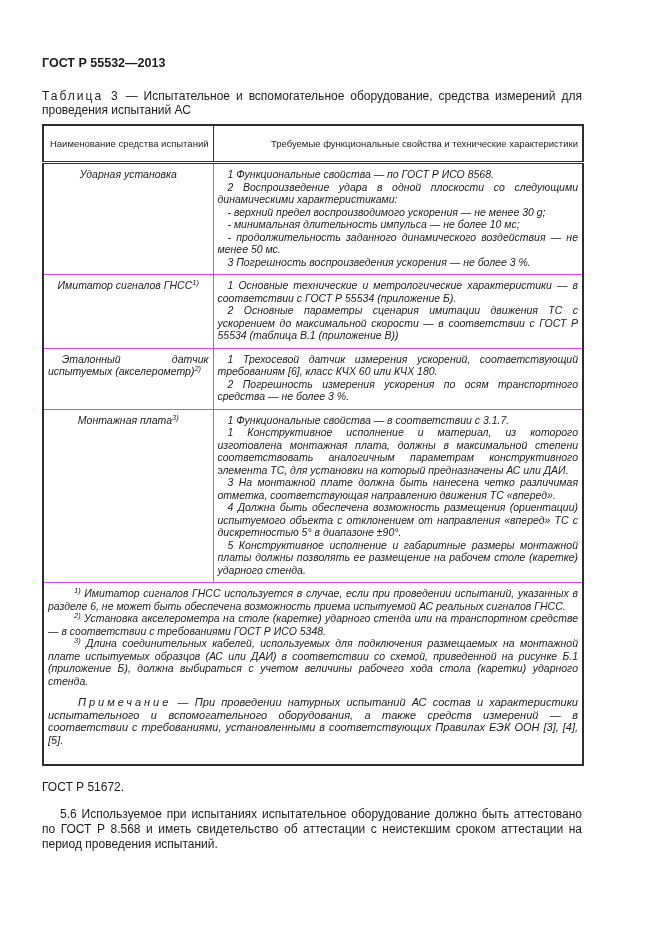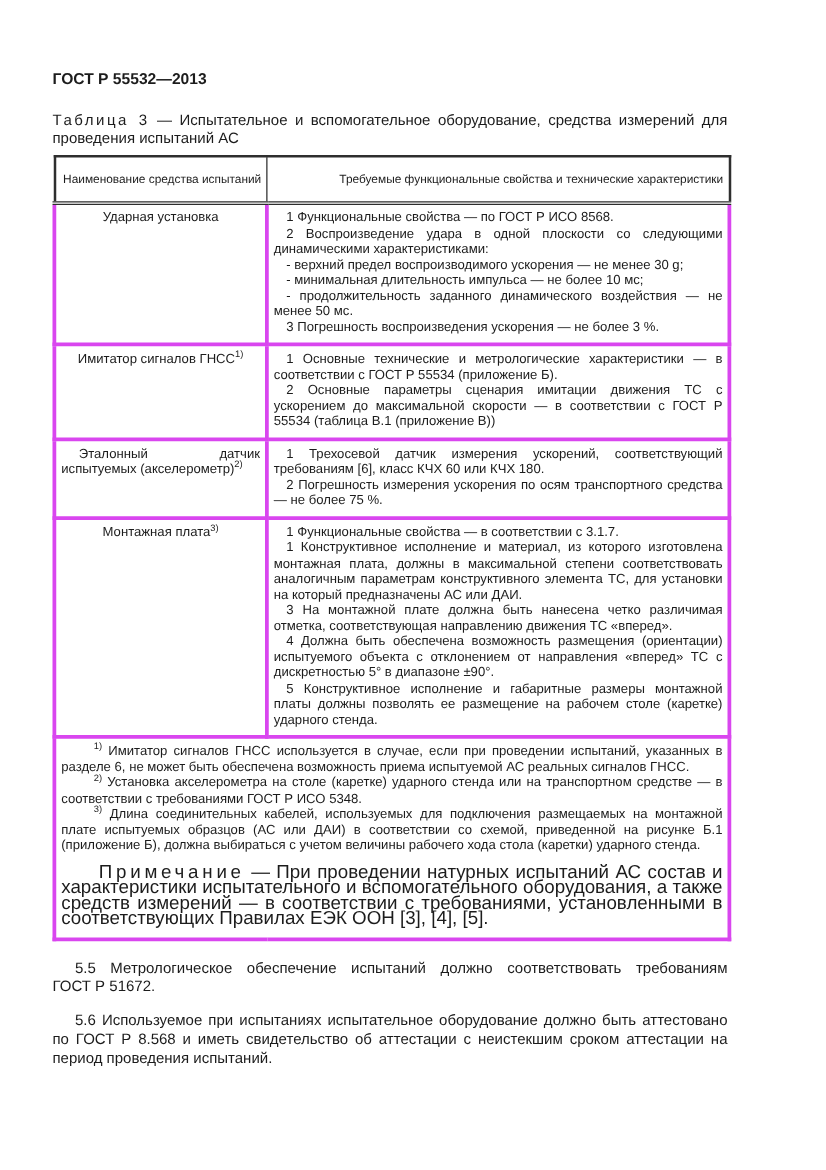--- a/index.html
+++ b/index.html
@@ -39,33 +39,34 @@
     border:1px solid #2e2e2e;
     border-bottom:3px double #2e2e2e;
     font-weight:normal;
     font-size:9.5px;
     line-height:11px;
     text-align:right;
     vertical-align:middle;
     padding:12px 4px;
   }
   table.gost td{
-    border:3px solid #d946ef;
+    border:1px solid #d946ef;
     vertical-align:top;
     font-size:10.5px;
     line-height:12.5px;
     padding:4px 4px 6px 4px;
+    font-style:italic;
   }
   td.name-cell.nc-center{text-align:center;}
   td.name-cell.nc-justify{text-align:justify;text-indent:14px;}
   .cell-par{margin:0;text-align:justify;text-indent:10px;}
   sup{font-size:7.5px;line-height:0;vertical-align:super;}
   td.fn-cell{padding:5px 5px 7px 5px;}
   .fn{margin:0;text-align:justify;text-indent:26px;font-size:10.5px;line-height:12.5px;}
-  .table-note{margin:9px 0 2px 0;text-align:justify;text-indent:30px;font-size:15px;line-height:12.5px;}
+  .table-note{margin:9px 0 12px 0;text-align:justify;text-indent:30px;font-size:11px;line-height:12.5px;}
   .note-label{letter-spacing:3px;}
   .body-par{
     margin:12px 0 0 0;
     font-size:12px;
     line-height:15px;
     text-align:justify;
     text-indent:18px;
   }
   .body-par.first{margin-top:14px;}
   .jline{display:block;text-align:justify;text-align-last:justify;}
@@ -107,21 +108,21 @@
           <td class="name-cell nc-center"><span>Имитатор сигналов ГНСС</span><sup>1)</sup></td>
           <td>
             <p class="cell-par">1 Основные технические и метрологические характеристики — в соответствии с ГОСТ Р 55534 (приложение Б).</p>
             <p class="cell-par">2 Основные параметры сценария имитации движения ТС с ускорением до максимальной скорости — в соответствии с ГОСТ Р 55534 (таблица В.1 (приложение В))</p>
           </td>
         </tr>
         <tr>
           <td class="name-cell nc-justify"><span>Эталонный датчик испытуемых (акселерометр)</span><sup>2)</sup></td>
           <td>
             <p class="cell-par">1 Трехосевой датчик измерения ускорений, соответствующий требованиям [6], класс КЧХ 60 или КЧХ 180.</p>
-            <p class="cell-par">2 Погрешность измерения ускорения по осям транспортного средства — не более 75 %.</p>
+            <p class="cell-par">2 Погрешность измерения ускорения по осям транспортного средства — не более 3 %.</p>
           </td>
         </tr>
         <tr>
           <td class="name-cell nc-center"><span>Монтажная плата</span><sup>3)</sup></td>
           <td>
             <p class="cell-par">1 Функциональные свойства — в соответствии с 3.1.7.</p>
             <p class="cell-par">1 Конструктивное исполнение и материал, из которого изготовлена монтажная плата, должны в максимальной степени соответствовать аналогичным параметрам конструктивного элемента ТС, для установки на который предназначены АС или ДАИ.</p>
             <p class="cell-par">3 На монтажной плате должна быть нанесена четко различимая отметка, соответствующая направлению движения ТС «вперед».</p>
             <p class="cell-par">4 Должна быть обеспечена возможность размещения (ориентации) испытуемого объекта с отклонением от направления «вперед» ТС с дискретностью 5° в диапазоне ±90°.</p>
             <p class="cell-par">5 Конструктивное исполнение и габаритные размеры монтажной платы должны позволять ее размещение на рабочем столе (каретке) ударного стенда.</p>
@@ -132,20 +133,19 @@
             <p class="fn"><sup>1)</sup> Имитатор сигналов ГНСС используется в случае, если при проведении испытаний, указанных в разделе 6, не может быть обеспечена возможность приема испытуемой АС реальных сигналов ГНСС.</p>
             <p class="fn"><sup>2)</sup> Установка акселерометра на столе (каретке) ударного стенда или на транспортном средстве — в соответствии с требованиями ГОСТ Р ИСО 5348.</p>
             <p class="fn"><sup>3)</sup> Длина соединительных кабелей, используемых для подключения размещаемых на монтажной плате испытуемых образцов (АС или ДАИ) в соответствии со схемой, приведенной на рисунке Б.1 (приложение Б), должна выбираться с учетом величины рабочего хода стола (каретки) ударного стенда.</p>
             <p class="table-note"><span class="note-label">Примечание</span> — При проведении натурных испытаний АС состав и характеристики испытательного и вспомогательного оборудования, а также средств измерений — в соответствии с требованиями, установленными в соответствующих Правилах ЕЭК ООН [3], [4], [5].</p>
           </td>
         </tr>
       </tbody>
   </table>
 
   <p class="body-par first">
-    <span class="jline">5.5 Метрологическое обеспечение испытаний должно соответствовать требованиям</span>
     <span class="plain">ГОСТ Р 51672.</span>
   </p>
 
   <p class="body-par">5.6 Используемое при испытаниях испытательное оборудование должно быть аттестовано по ГОСТ Р 8.568 и иметь свидетельство об аттестации с неистекшим сроком аттестации на период проведения испытаний.</p>
 
 
 </div>
 
 </body></html>

